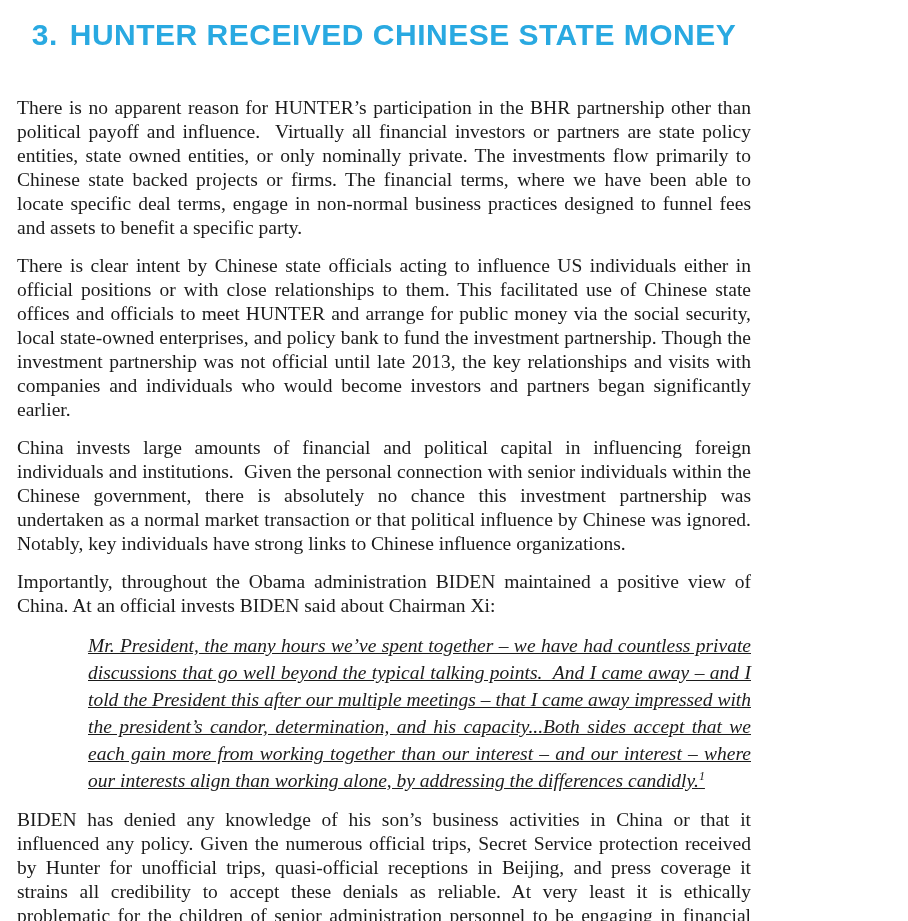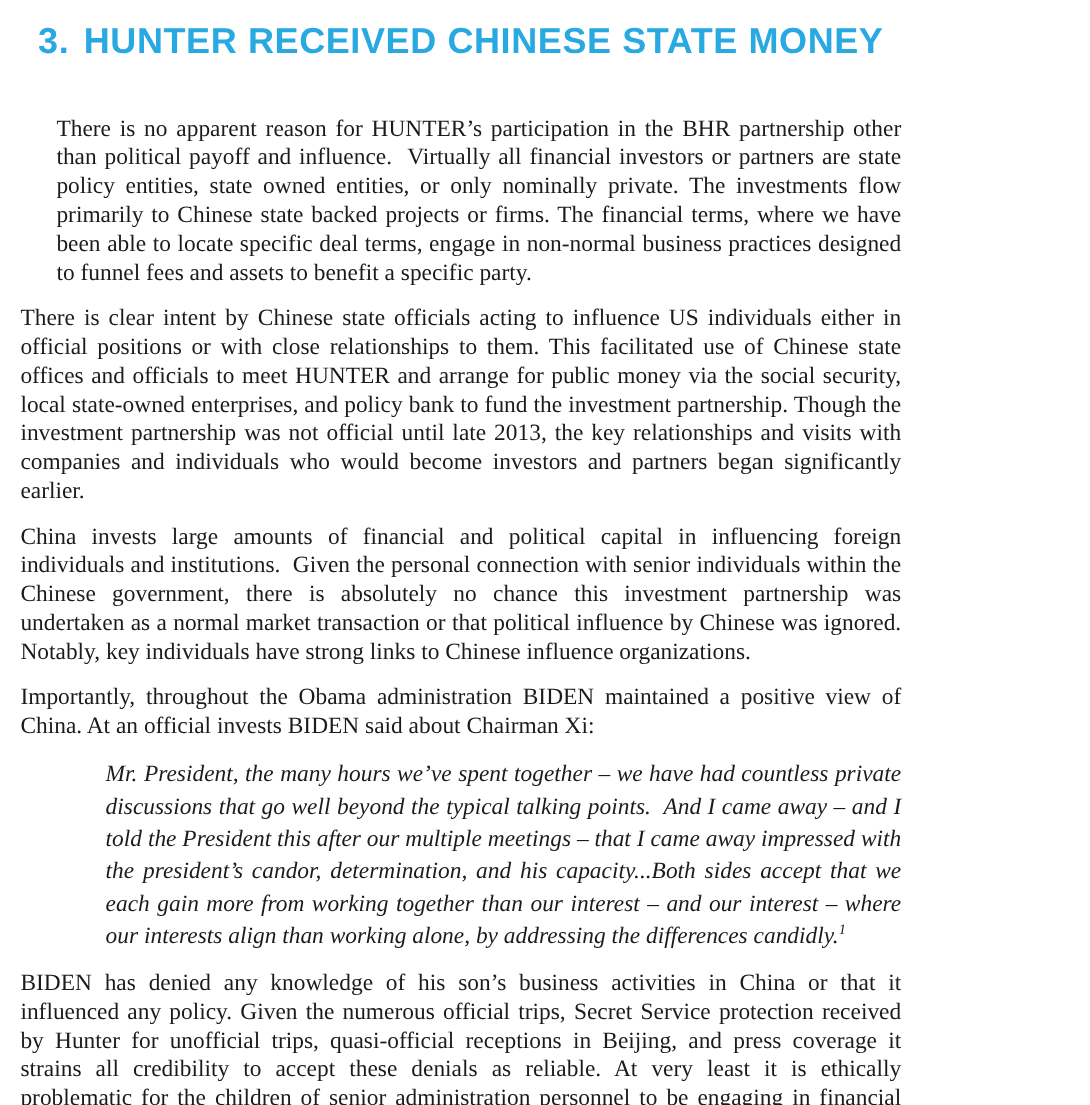--- a/index.html
+++ b/index.html
@@ -32,27 +32,28 @@
     letter-spacing: 0.5px;
     color: var(--heading);
   }
   .heading .num { margin-right: 12px; }
   .body-para {
     font-size: 19.5px;
     line-height: 24px;
     text-align: justify;
     margin: 0 0 14px 0;
   }
-  .body-para.first { margin-top: 44px; margin-left: 30px; }
+  .body-para.first { margin-top: 44px; }
   .block-quote {
     font-size: 19.5px;
     line-height: 27px;
     font-style: italic;
     text-align: justify;
     margin: 0 0 14px 71px;
+    text-decoration: underline;
   }
   .block-quote sup {
     font-size: 12px;
     line-height: 0;
     vertical-align: super;
     font-style: italic;
   }
 </style>
 </head>
 <body>

